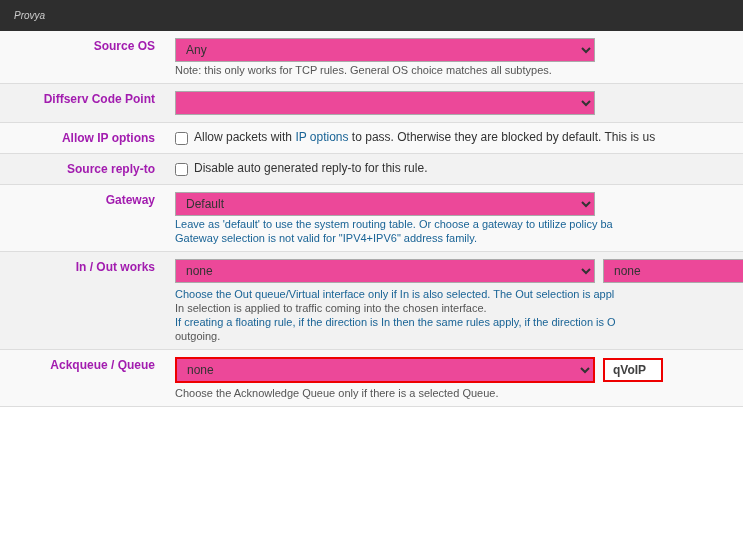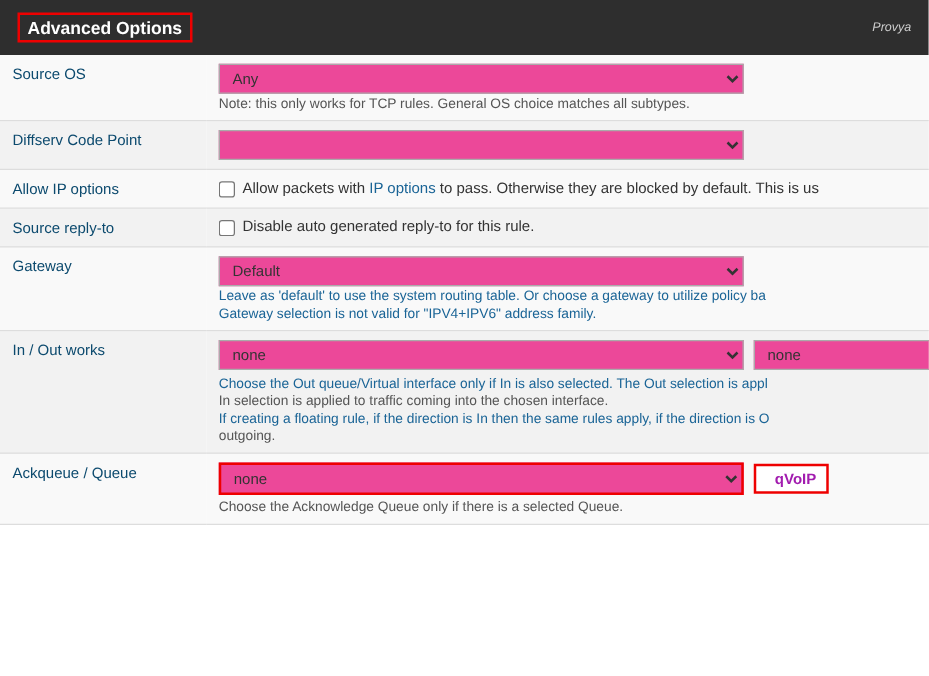--- a/index.html
+++ b/index.html
@@ -38,24 +38,24 @@
     .form-row {
       border-bottom: 1px solid #ddd;
       background: #f9f9f9;
     }
     .form-row:nth-child(even) {
       background: #f2f2f2;
     }
     .label-cell {
       width: 165px;
       min-width: 165px;
-      text-align: left;
+      text-align: right;
       padding: 8px 10px;
-      font-weight: normal;
-      color: #0c4a6e;
+      font-weight: bold;
+      color: #a21caf;
       vertical-align: top;
       white-space: nowrap;
     }
     .value-cell {
       padding: 7px 10px;
       color: #333;
       vertical-align: top;
     }
     .note-text {
       color: #555;
@@ -105,41 +105,40 @@
       align-items: center;
       gap: 8px;
     }
     .ack-select {
       width: 420px;
     }
     .ack-value-box {
       border: 2px solid #e00;
       padding: 3px 8px;
       background: #fff;
-      color: #a21caf;
+      color: #404040;
       font-size: 12px;
       font-weight: bold;
       min-width: 60px;
-      text-align: right;
+      text-align: left;
     }
     .select-outlined {
       border: 2px solid #e00 !important;
     }
 
     .link-text {
       color: #1a6496;
       cursor: pointer;
       margin-top: 24px;
     }
   </style>
 </head>
 <body>
 
 <div class="header">
-  <span class="header-title">Advanced Options</span>
   <span class="header-logo">Provya</span>
 </div>
 
 <table class="form-table">
   <tbody>
 
     <tr class="form-row">
       <td class="label-cell">Source OS</td>
       <td class="value-cell">
         <select class="form-select">

